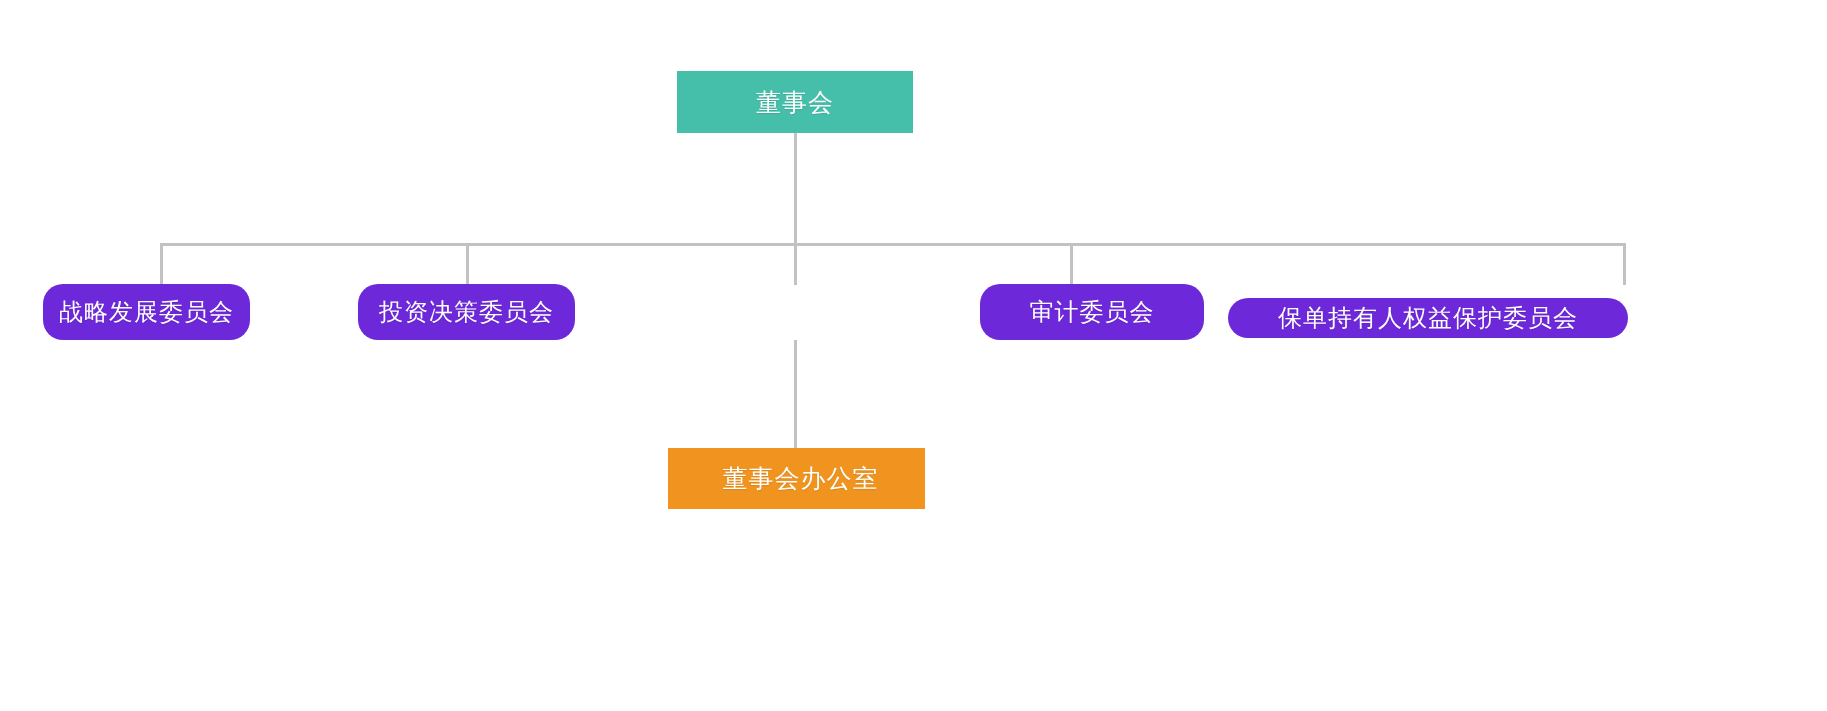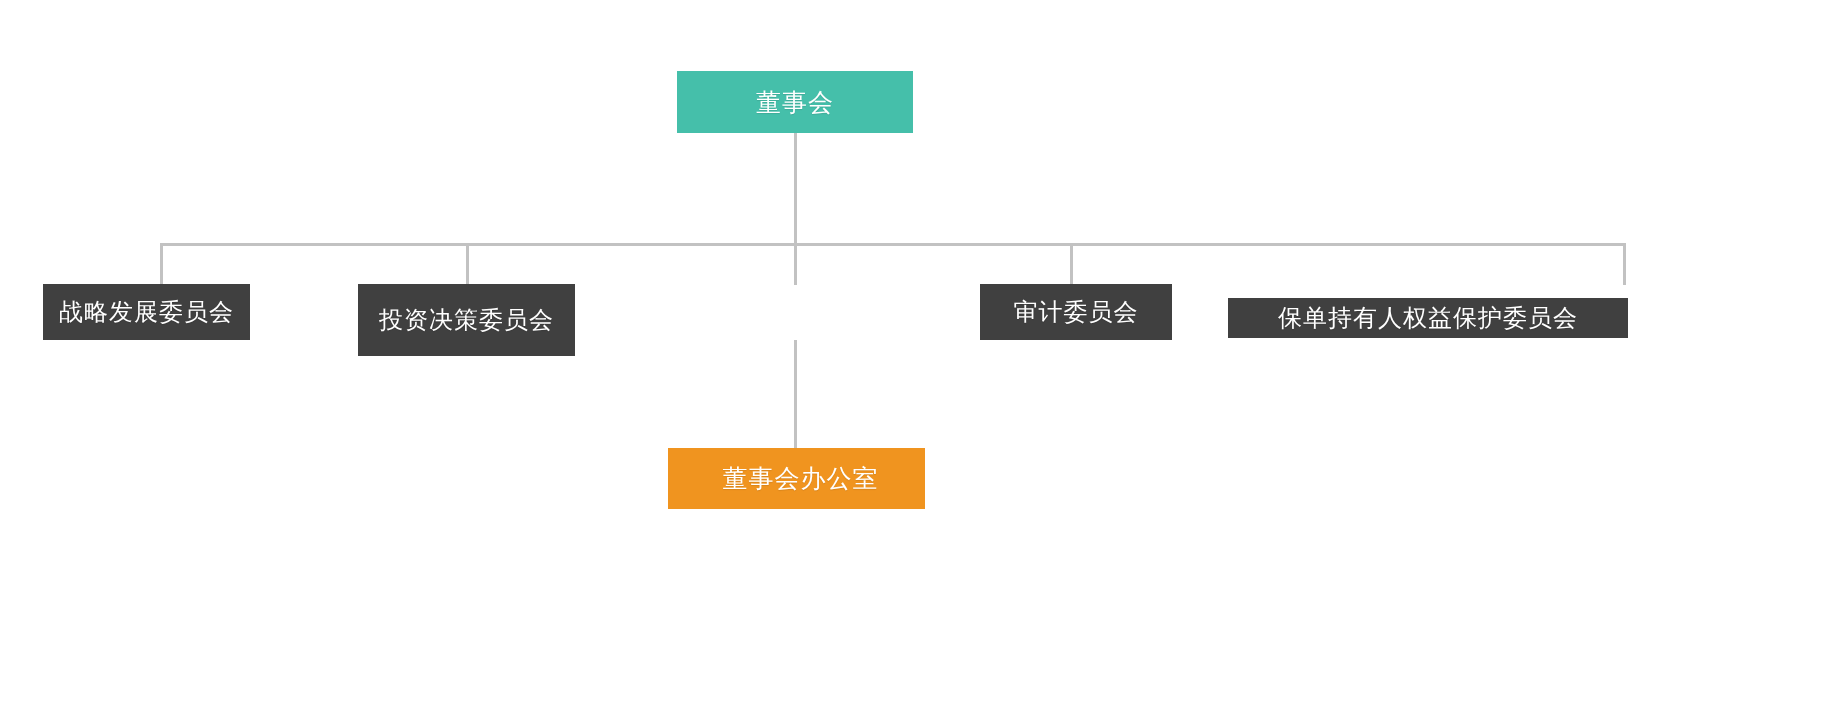--- a/index.html
+++ b/index.html
@@ -39,22 +39,23 @@
     white-space: nowrap;
     text-shadow: 0 1px 1px rgba(0,0,0,0.10);
     user-select: none;
   }
 
   .node-root {
     background: #45BFAA;
     font-size: 25px;
   }
   .node-committee {
-    background: #404040;
+    background: #6d28d9;
     font-size: 24px;
+    border-radius: 20px;
   }
   .node-office {
     background: #F0941F;
     font-size: 25px;
     padding-left: 8px;
   }
 </style>
 </head>
 <body>
 
@@ -77,26 +78,26 @@
   <div class="conn conn-v" style="left:794px; top:340px; height:110px;"></div>
 
   <div class="node node-root" style="left:677px; top:71px; width:236px; height:62px;">
     <span>董事会</span>
   </div>
 
   <div class="node node-committee" style="left:43px; top:284px; width:207px; height:56px;">
     <span>战略发展委员会</span>
   </div>
 
-  <div class="node node-committee" style="left:358px; top:284px; width:217px; height:72px;">
+  <div class="node node-committee" style="left:358px; top:284px; width:217px; height:56px;">
     <span>投资决策委员会</span>
   </div>
 
 
-  <div class="node node-committee" style="left:980px; top:284px; width:192px; height:56px;">
+  <div class="node node-committee" style="left:980px; top:284px; width:224px; height:56px;">
     <span>审计委员会</span>
   </div>
 
   <div class="node node-committee" style="left:1228px; top:298px; width:400px; height:40px;justify-content:center;">
     <span>保单持有人权益保护委员会</span>
   </div>
 
   <div class="node node-office" style="left:668px; top:448px; width:257px; height:61px;">
     <span>董事会办公室</span>
   </div>

